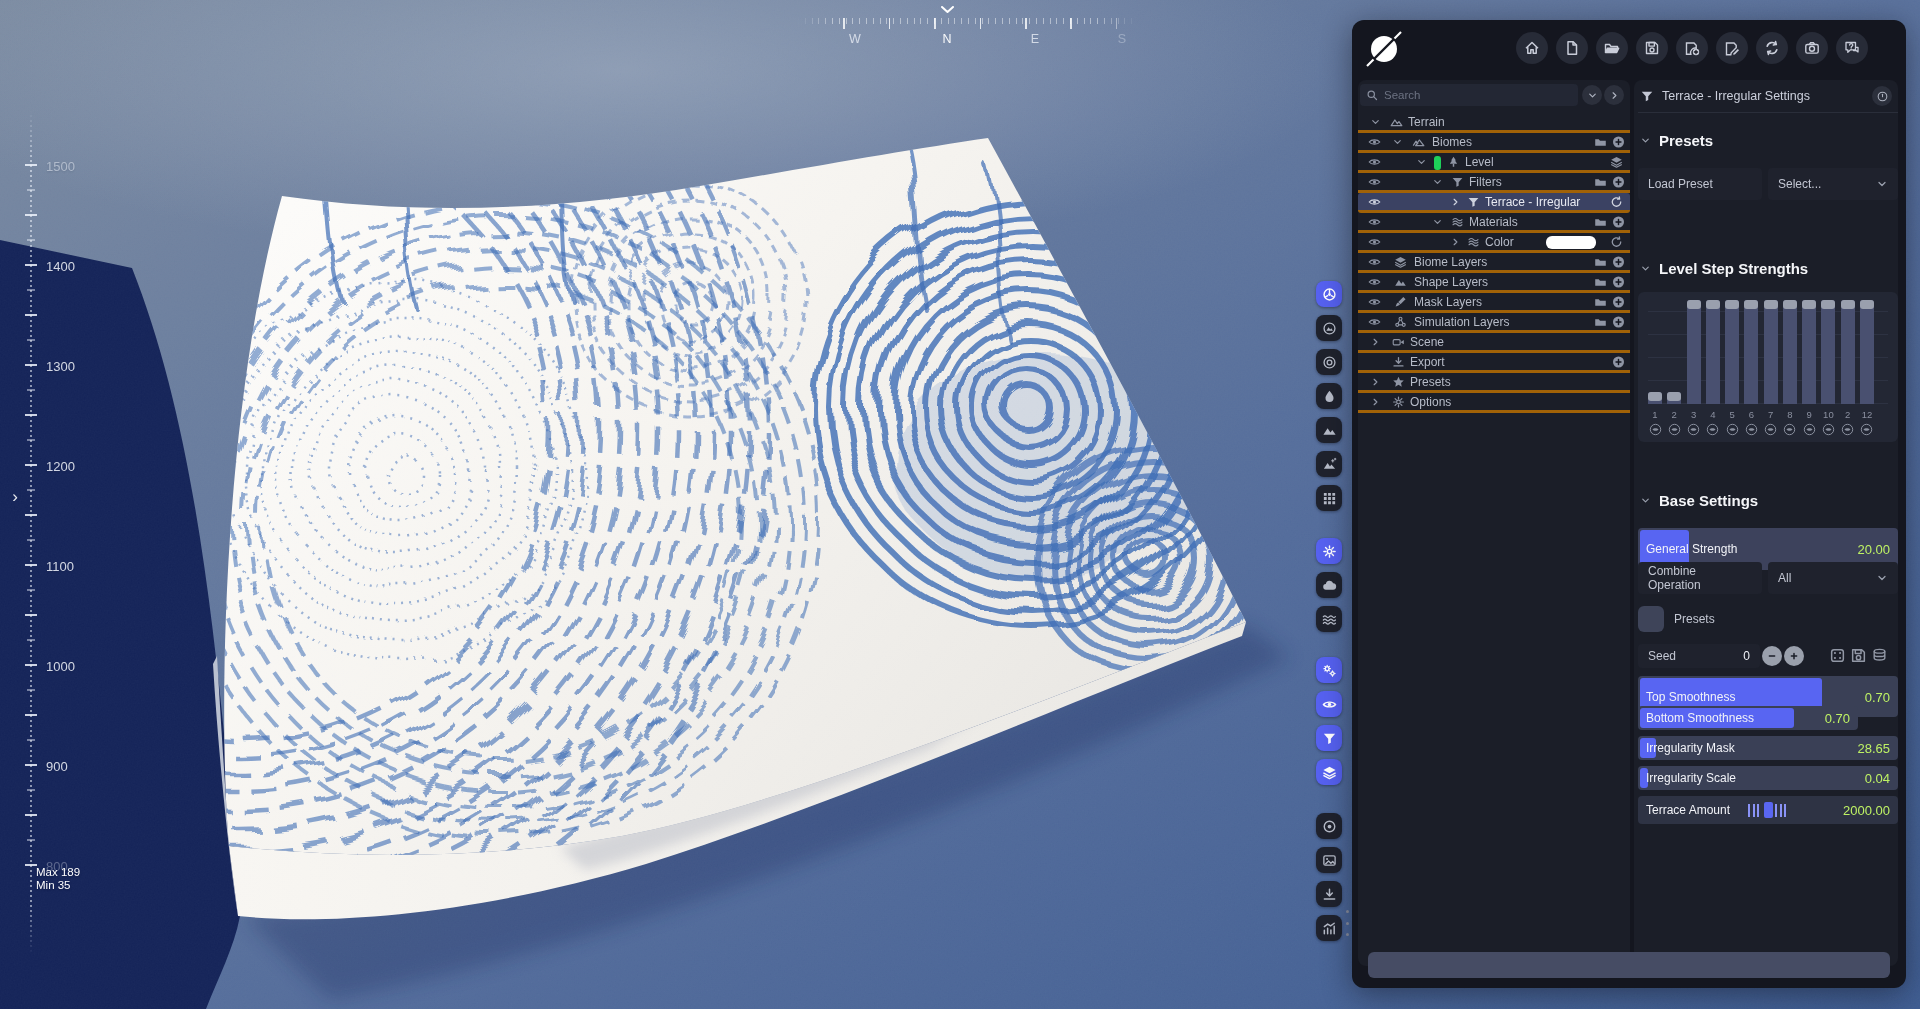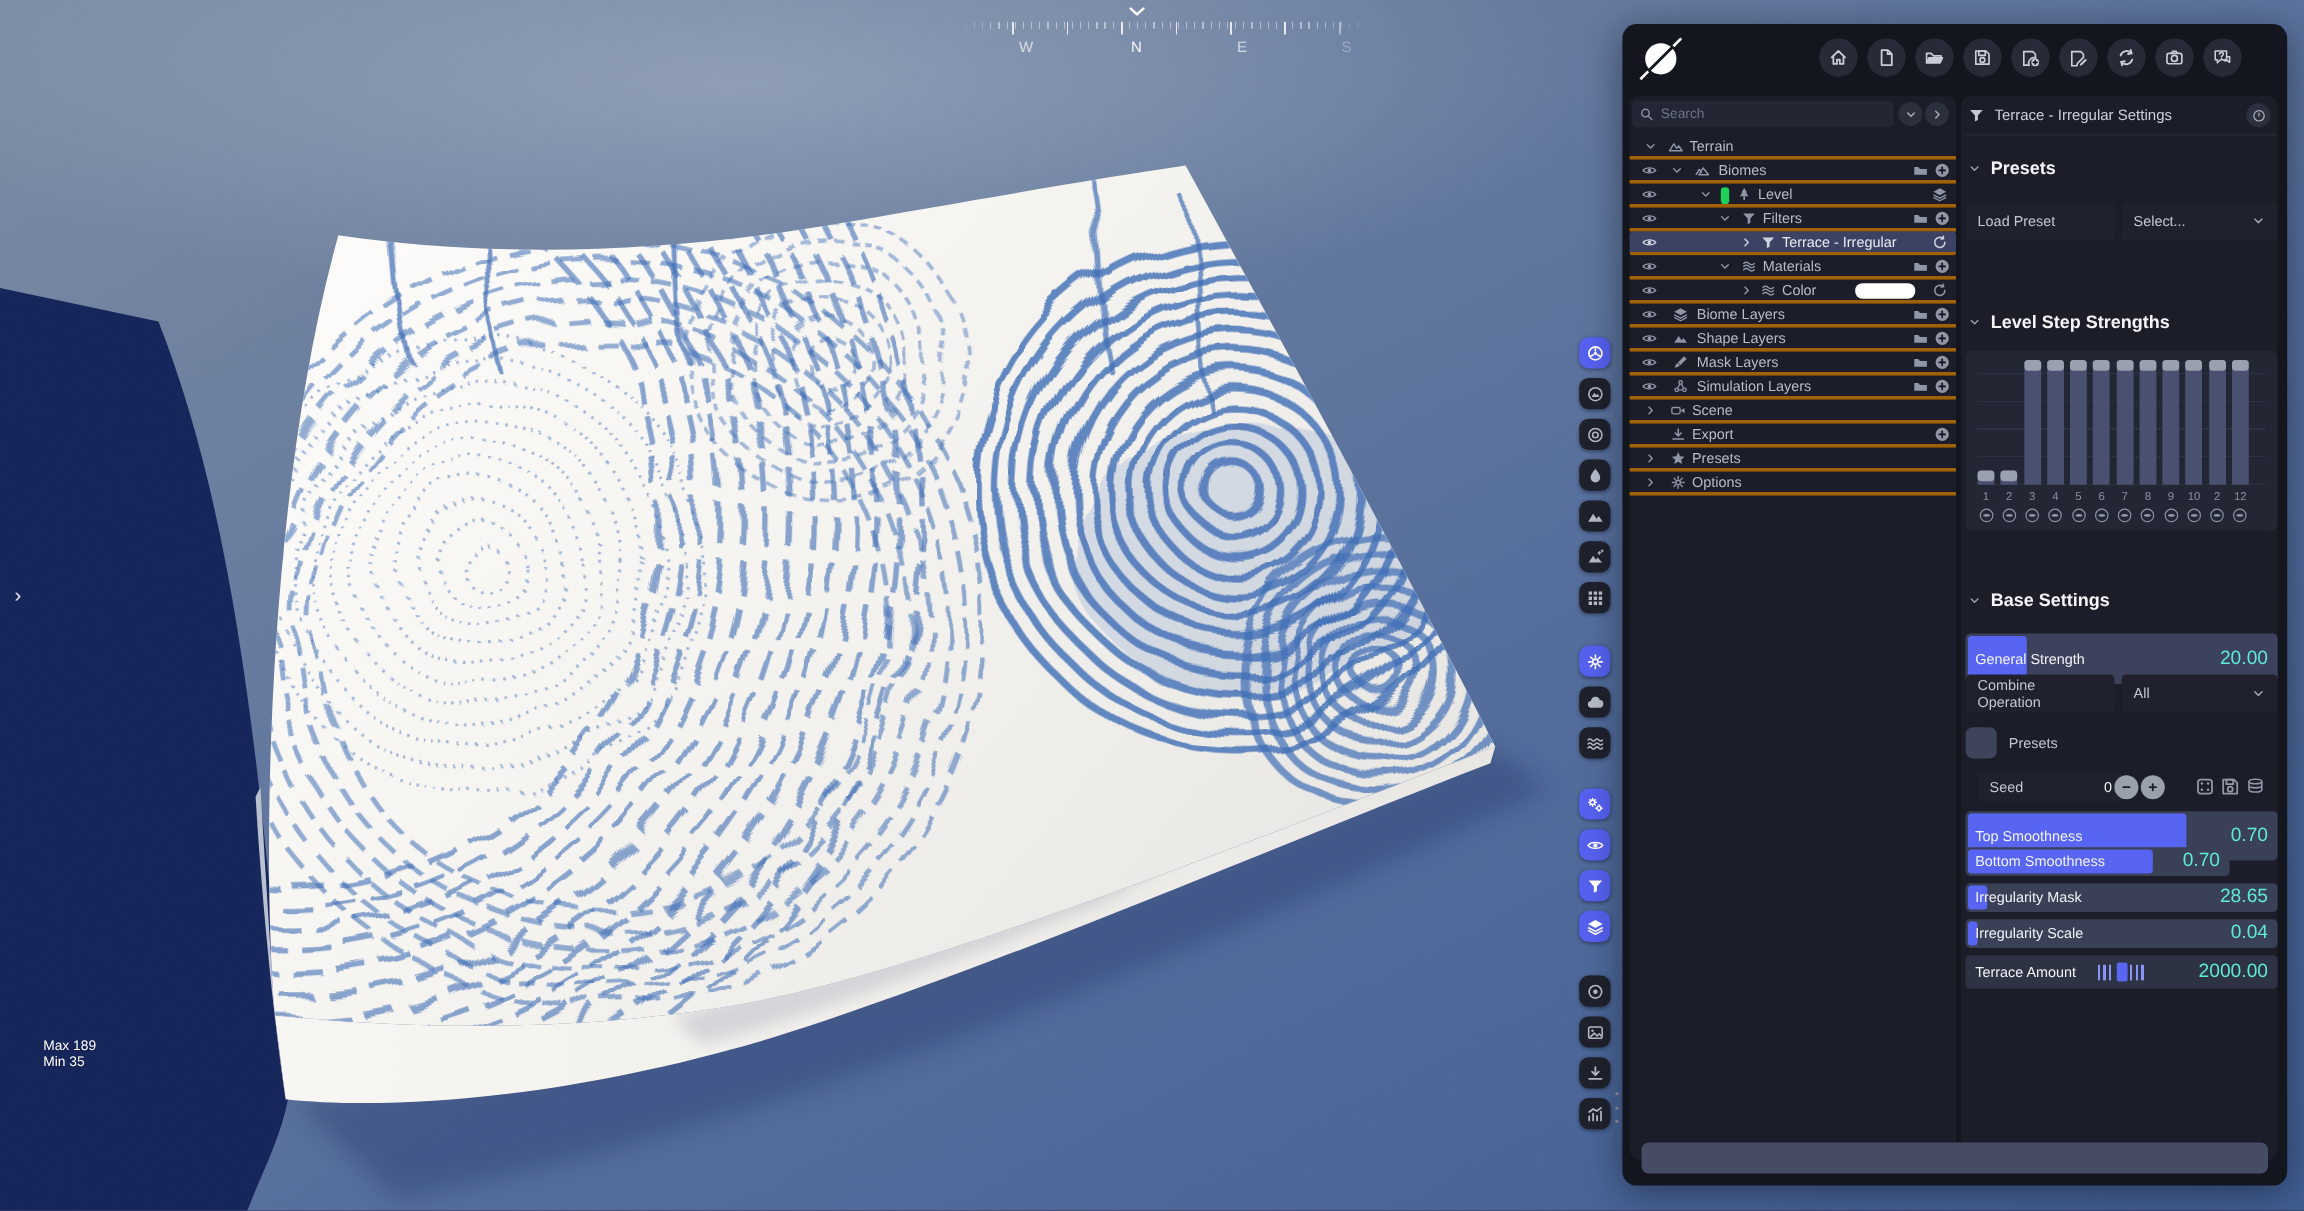--- a/index.html
+++ b/index.html
@@ -81,22 +81,22 @@
   .sec-head{position:absolute;display:flex;align-items:center;gap:8px;color:#f4f5f8;
     font-size:15px;font-weight:bold}
   .sec-head svg{width:11px;height:11px;color:#9aa0ae}
   .cell{position:absolute;background:#1f222d;border-radius:4px;display:flex;align-items:center;
     padding:0 10px;color:#c3c7d3;font-size:12px}
   .cell .chev{margin-left:auto;width:12px;height:12px;color:#9aa0ae}
   .slider{position:absolute;background:#3a4056;border-radius:4px;overflow:hidden;cursor:ew-resize}
   .slider .fill{position:absolute;left:2px;top:2px;bottom:2px;background:#5865f2;border-radius:3px}
   .slider .lab{position:absolute;left:8px;top:50%;transform:translateY(-50%);color:#f2f3f8;
     font-size:12px;white-space:nowrap;z-index:2}
-  .slider .val{position:absolute;right:8px;top:50%;transform:translateY(-50%);color:#5eead4;
-    font-size:16px;z-index:2}
+  .slider .val{position:absolute;right:8px;top:50%;transform:translateY(-50%);color:#bef264;
+    font-size:13px;z-index:2}
   .chart{position:absolute;left:286px;top:272px;width:260px;height:150px;background:#232734;border-radius:6px}
   .chart-plot{position:absolute;left:10px;right:10px;bottom:38px;height:106px;
     background:repeating-linear-gradient(to top,#2d3242 0 1px,transparent 1px 23px)}
   .chart-bars{position:absolute;left:10px;right:24px;bottom:38px;height:106px;display:flex;
     justify-content:space-between;align-items:flex-end}
   .lbar{width:14px;background:#495070;border-radius:3px 3px 0 0;position:relative;cursor:ns-resize}
   .lcap{position:absolute;left:0;top:0;width:100%;height:9px;background:#9aa0ae;border-radius:3px}
   .chart-nums{position:absolute;left:10px;right:24px;bottom:22px;display:flex;justify-content:space-between}
   .chart-nums span{width:14px;text-align:center;font-size:9.5px;color:#8b90a0}
   .chart-eyes{position:absolute;left:10px;right:24px;bottom:5px;display:flex;justify-content:space-between}
@@ -445,20 +445,33 @@
             <circle cx="500" cy="520" r="272"></circle>
             <circle cx="500" cy="520" r="288"></circle>
             <circle cx="500" cy="520" r="304"></circle>
             <circle cx="500" cy="520" r="320"></circle>
           </g>
         </g>
     </g>
     <rect width="1920" height="1009" filter="url(#grain)" opacity=".6" pointer-events="none"></rect>
   </svg>
 
+  <div class="elev">
+    <div class="e-dotline"></div>
+    <div class="e-ticks"></div>
+    <div class="e-ticks2"></div>
+    <span class="e-label" style="top:66px;opacity:.45">1500</span>
+    <span class="e-label" style="top:166px">1400</span>
+    <span class="e-label" style="top:266px">1300</span>
+    <span class="e-label" style="top:366px">1200</span>
+    <span class="e-label" style="top:466px">1100</span>
+    <span class="e-label" style="top:566px">1000</span>
+    <span class="e-label" style="top:666px">900</span>
+    <span class="e-label" style="top:766px;opacity:.3">800</span>
+  </div>
   <div class="minmax">
     <div>Max 189</div>
     <div>Min 35</div>
   </div>
   <div class="expander">›</div>
 
   <div class="compass">
     <svg class="c-caret" viewBox="0 0 13 8">
         <use href="#i-caret-d"></use>
       </svg>
@@ -1124,21 +1137,21 @@
     <div class="cell" style="left:416px;top:542px;width:130px;height:32px;cursor:pointer">
       <span>All</span>
       <svg class="chev" viewBox="0 0 16 16">
           <use href="#i-chev-d"></use>
         </svg>
     </div>
 
     <div class="checkbox" style="left:286px;top:586px"></div>
     <div class="s-abs" style="left:322px;top:592px;color:#c3c7d3">Presets</div>
 
-    <div class="cell" style="left:296px;top:624px;width:122px;height:24px">
+    <div class="cell" style="left:286px;top:624px;width:122px;height:24px">
       <span>Seed</span>
       <span style="margin-left:auto;color:#eef0f6">0</span>
     </div>
     <div class="roundbtn" style="left:410px;top:626px">
         <svg viewBox="0 0 16 16">
           <use href="#i-minus-c"></use>
         </svg>
       </div>
     <div class="roundbtn" style="left:432px;top:626px">
         <svg viewBox="0 0 16 16">

